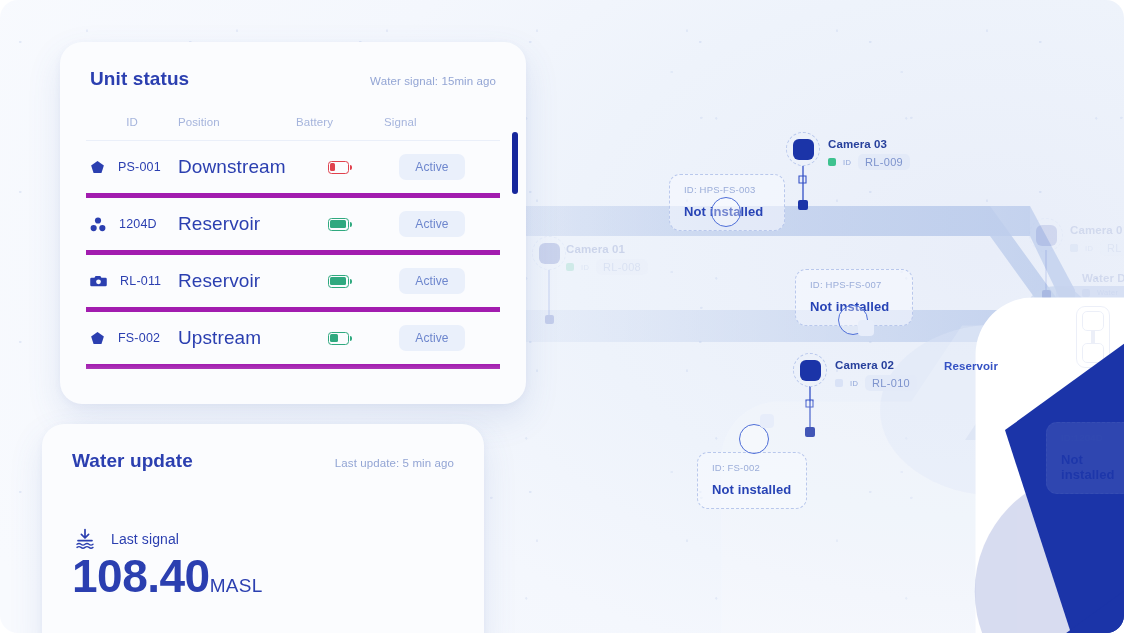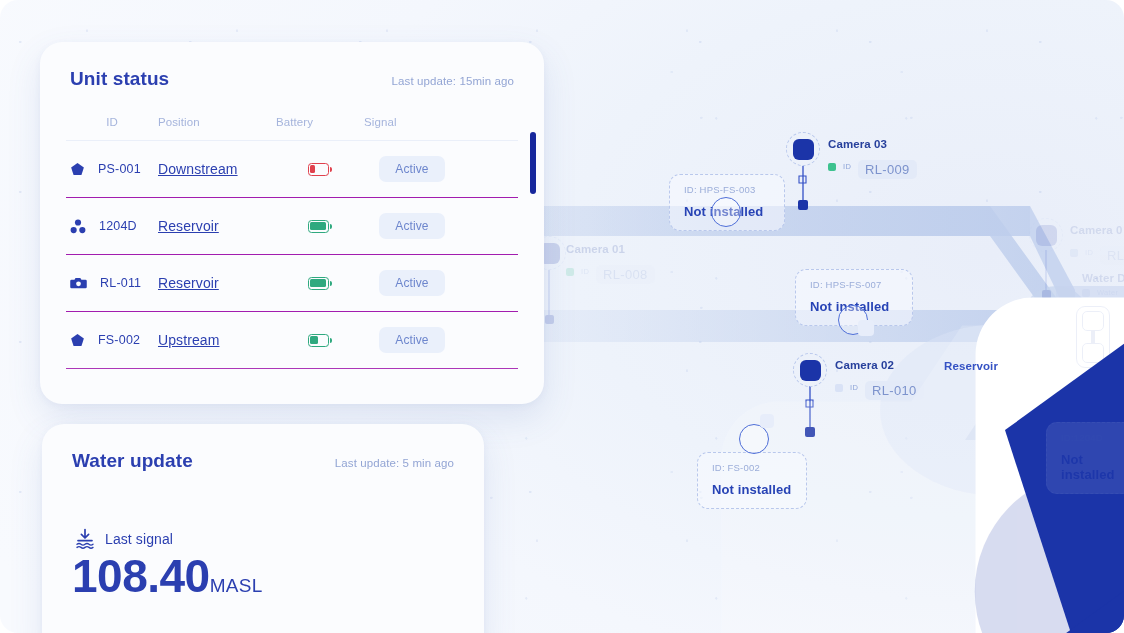--- a/index.html
+++ b/index.html
@@ -39,22 +39,22 @@
     font-size: 11px;
     color: #2a44c0;
     white-space: nowrap;
     letter-spacing: .1px;
   }
   .mlabel .ttl { font-size: 11.5px; font-weight: 600; color: #27409c; display:block; margin-bottom:4px;}
   .mrow { display: flex; align-items: center; gap: 7px; }
   .mdot { width: 8px; height: 8px; border-radius: 2px; display:inline-block; }
   .mid { font-size: 7.5px; color: #8fa5d8; letter-spacing: .3px; }
   .mbadge {
-    font-size: 13px; color: #7d93cd; letter-spacing: .3px;
-    background: #e3eaf8; border-radius: 5px; padding: 2px 7px; margin-top: 6px;
+    font-size: 11px; color: #7d93cd; letter-spacing: .3px;
+    background: #e3eaf8; border-radius: 5px; padding: 2px 7px;
   }
 
   .tooltip {
     position: absolute;
     border: 1.2px dashed #b9c8ec;
     border-radius: 11px;
     padding: 9px 14px 11px 14px;
     background: rgba(247,250,255,.55);
   }
   .tooltip .tid { font-size: 9.5px; color: #9badd9; letter-spacing:.2px; }
@@ -80,44 +80,44 @@
   .faded { opacity: .17; }
   .faded2 { opacity: .12; }
 
   
   .card {
     position: absolute;
     background: #fbfcfe;
     border-radius: 22px;
     box-shadow: 0 14px 34px rgba(79,106,175,.13), 0 2px 7px rgba(79,106,175,.06);
   }
-  #card-units { left: 40px; top: 42px; width: 504px; height: 362px; }
+  #card-units { left: 60px; top: 42px; width: 466px; height: 362px; }
   #card-depth { left: 42px; top: 424px; width: 442px; height: 230px; }
 
   .card-head {
     display: flex; align-items: baseline; justify-content: space-between;
     padding: 26px 30px 0 30px;
   }
   .card-title { font-size: 19px; color: #2b3fb0; font-weight: 600; letter-spacing: .1px; }
   .card-sub { font-size: 11.5px; color: #93a5d4; letter-spacing: .1px; }
 
   
   .tbl { padding: 0 26px 0 26px; margin-top: 26px; position: relative; }
   .thead, .trow {
     display: grid;
     grid-template-columns: 92px 118px 88px 96px;
     align-items: center;
   }
   .thead { padding: 0 0 12px 0; border-bottom: 1px solid #eaeff9; }
   .th { font-size: 11.5px; color: #a5b4dc; text-align: left; letter-spacing:.1px; }
   .th.id { text-align: center; }
-  .trow { height: 57px; border-bottom: 1px solid #a21caf; }
+  .trow { height: 57px; border-bottom: 5px solid #a21caf; }
   .c-id { display: flex; align-items: center; gap: 13px; padding-left: 4px; }
   .c-id .txt { font-size: 12.5px; color: #2b3fb0; letter-spacing:.2px; }
-  .c-pos { font-size: 14px; color: #2b3fb0; letter-spacing:.1px;text-decoration:underline; }
+  .c-pos { font-size: 19px; color: #2b3fb0; letter-spacing:.1px; }
   .c-bat { display: flex; justify-content: center; }
   .c-sig { display: flex; justify-content: center; }
   .pill {
     font-size: 12px; color: #6d86cd;
     background: #eaf0fb; border-radius: 7px;
     padding: 6px 16px; letter-spacing:.1px;
   }
 
   .battery { position: relative; width: 24px; height: 13px; }
   .battery .body {
@@ -146,21 +146,21 @@
 
   .card-fade {
     position: absolute; left: 10px; right: 10px; bottom: 0; height: 40px;
     background: linear-gradient(to bottom, rgba(251,252,254,0), rgba(251,252,254,1));
     border-radius: 0 0 22px 22px;
     pointer-events: none;
   }
 
   
   .depth-body { padding: 56px 30px 0 30px; }
-  .depth-sig { display: flex; align-items: center; gap: 7px; }
+  .depth-sig { display: flex; align-items: center; gap: 13px; }
   .depth-sig .lbl { font-size: 14px; color: #2b3fb0; letter-spacing:.1px; }
   .depth-val { margin-top: 2px; display: flex; align-items: baseline; }
   .depth-num { font-size: 46px; font-weight: 700; color: #2b3fb0; letter-spacing: -.5px; line-height:1.05; }
   .depth-unit { font-size: 19px; color: #2b3fb0; letter-spacing: .3px; }
 </style>
 </head>
 <body>
 
 <div id="app">
 
@@ -347,21 +347,21 @@
 
     <div class="tooltip faded" style="left:1046px; top:422px; width:108px;">
       <div class="tid">ID:1204D</div>
       <div class="tst">Not installed</div>
     </div>
   </div>
 
   <div class="card" id="card-units">
     <div class="card-head">
       <div class="card-title">Unit status</div>
-      <div class="card-sub">Last update: 15min ago</div>
+      <div class="card-sub">Water signal: 15min ago</div>
     </div>
 
     <div class="tbl">
       <div class="thead">
         <div class="th id">ID</div>
         <div class="th">Position</div>
         <div class="th">Battery</div>
         <div class="th">Signal</div>
       </div>
 

